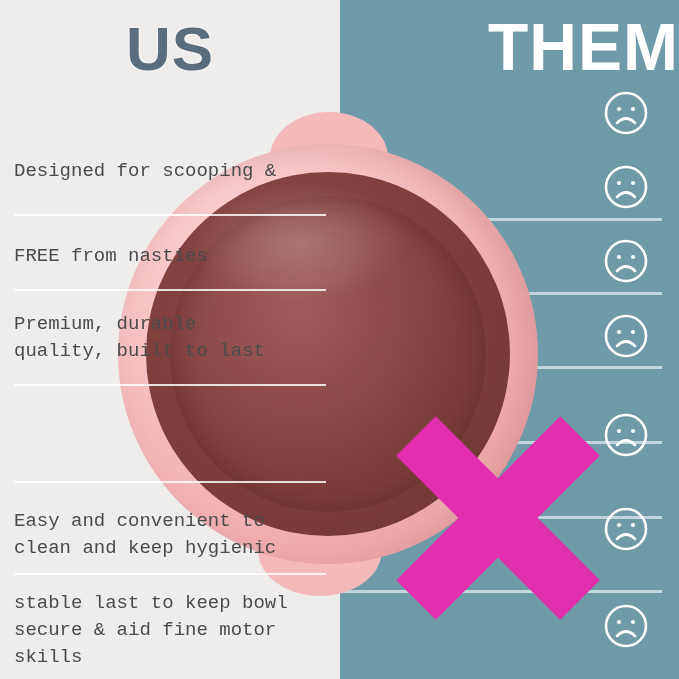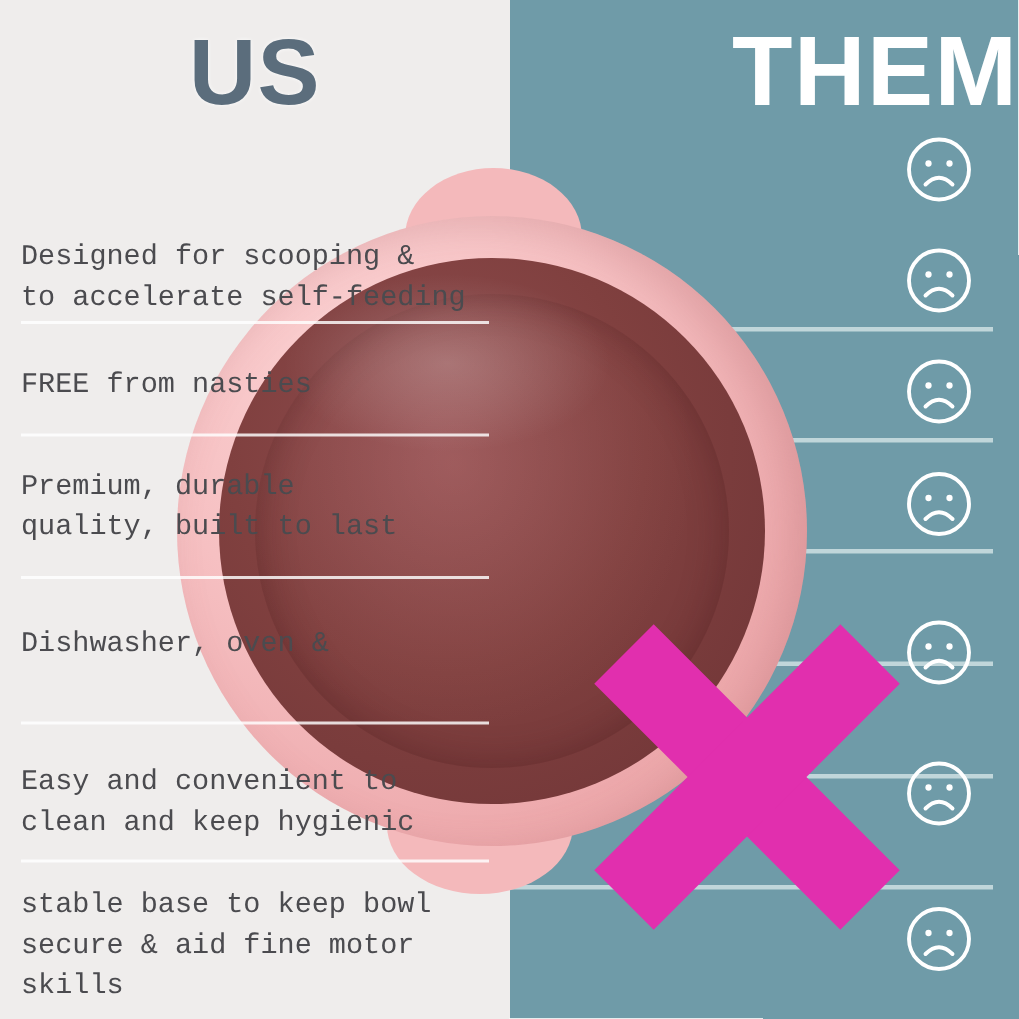--- a/index.html
+++ b/index.html
@@ -270,43 +270,41 @@
     </div>
   </div>
 
   <div class="heading heading-us">US</div>
   <div class="heading heading-them">THEM</div>
 
   <div class="features">
 
     <div class="feature" style="top:158px">
       <span class="feature-line">Designed for scooping &amp;</span>
-      <span class="feature-line">to accelerate self-feeding</span>
     </div>
 
     <div class="feature" style="top:311px">
       <span class="feature-line">Premium, durable</span>
       <span class="feature-line">quality, built to last</span>
     </div>
 
     <div class="feature" style="top:243px">
       <span class="feature-line">FREE from nasties</span>
     </div>
 
     <div class="feature" style="top:416px">
-      <span class="feature-line">Dishwasher, oven &amp;</span>
     </div>
 
     <div class="feature" style="top:508px">
       <span class="feature-line">Easy and convenient to</span>
       <span class="feature-line">clean and keep hygienic</span>
     </div>
 
     <div class="feature" style="top:590px">
-      <span class="feature-line">stable base to keep bowl</span>
+      <span class="feature-line">stable last to keep bowl</span>
       <span class="feature-line">secure &amp; aid fine motor skills</span>
     </div>
   </div>
 
   <div class="them-col">
 
     <div class="sad-face" style="left:263px; top:90px">
       <svg width="46" height="46" viewBox="0 0 46 46">
         <circle cx="23" cy="23" r="20" fill="none" stroke="#ffffff" stroke-width="2.6"></circle>
         <circle cx="16" cy="19" r="2.1" fill="#ffffff"></circle>

